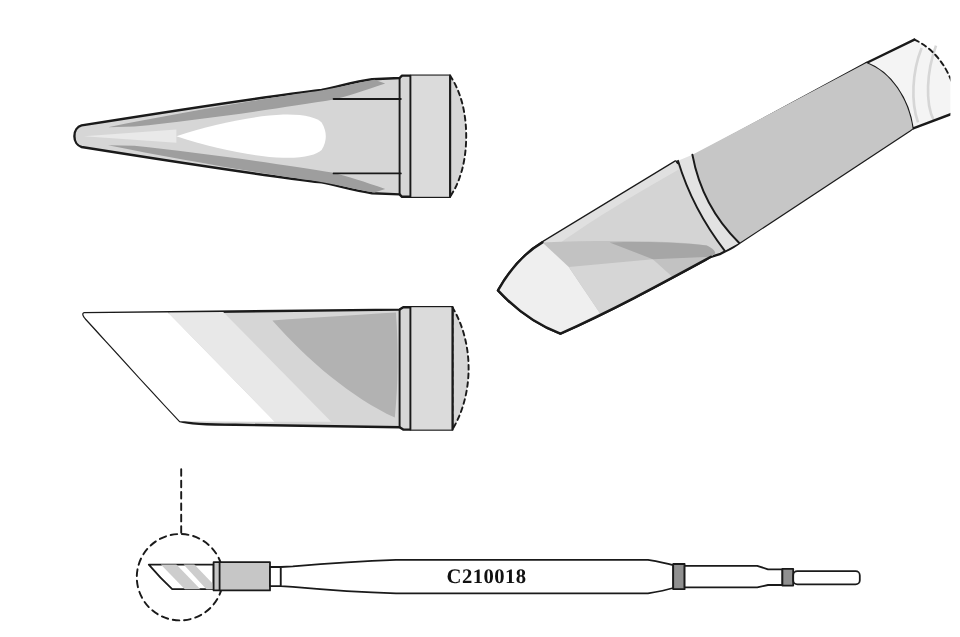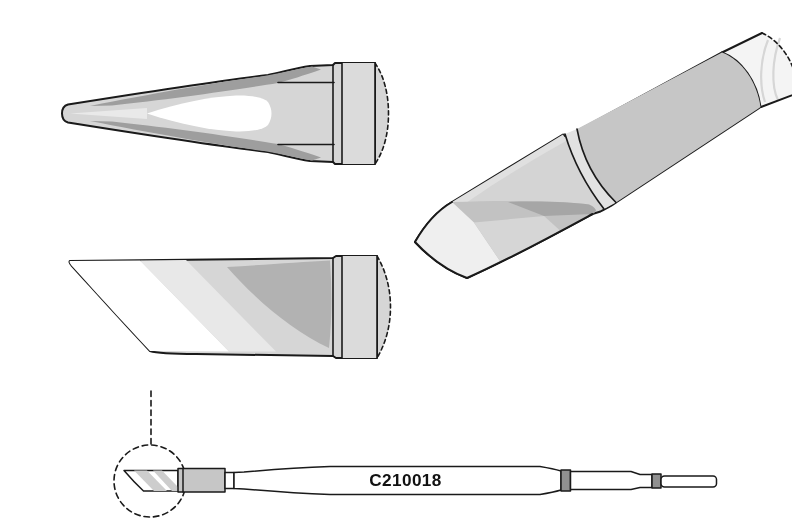--- a/index.html
+++ b/index.html
@@ -1,21 +1,21 @@
 <!DOCTYPE html>
 <html><head>
 <meta charset="utf-8">
 <style>
   html,body{margin:0;padding:0;background:#ffffff;}
   .canvas{
     position:relative;
     width:792px;height:531px;
     background:#ffffff;
     overflow:hidden;
-    font-family:Liberation Sans, sans-serif;
+    font-family:Liberation Serif, serif;
   }
   svg{display:block;}
   .ol   { stroke:#1a1a1a; stroke-linejoin:round; stroke-linecap:round; }
   .w2   { stroke-width:2; }
   .w16  { stroke-width:1.6; }
   .w14  { stroke-width:1.5; }
   .nofill{ fill:none; }
   .dash { stroke-dasharray:4 3.2; }
   .dashL{ stroke-dasharray:5.5 4; }
   .lbl  { font-weight:700; font-size:17.2px; letter-spacing:0.4px; }

